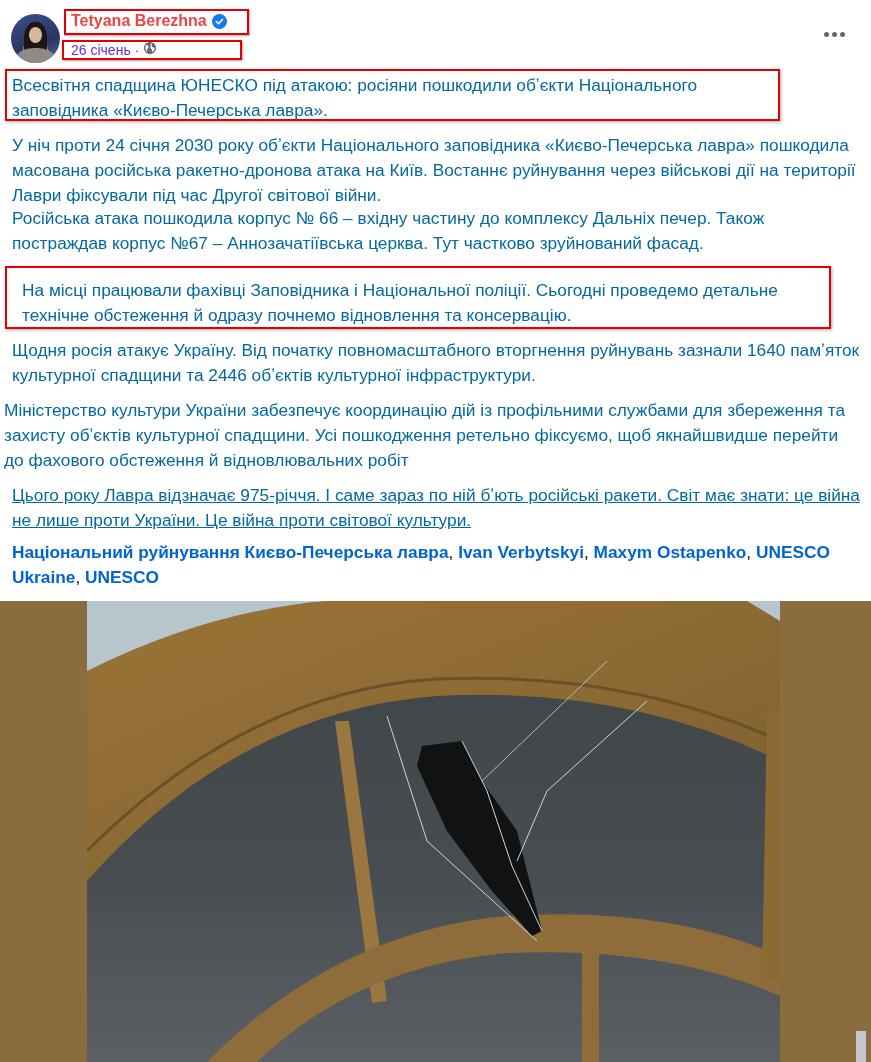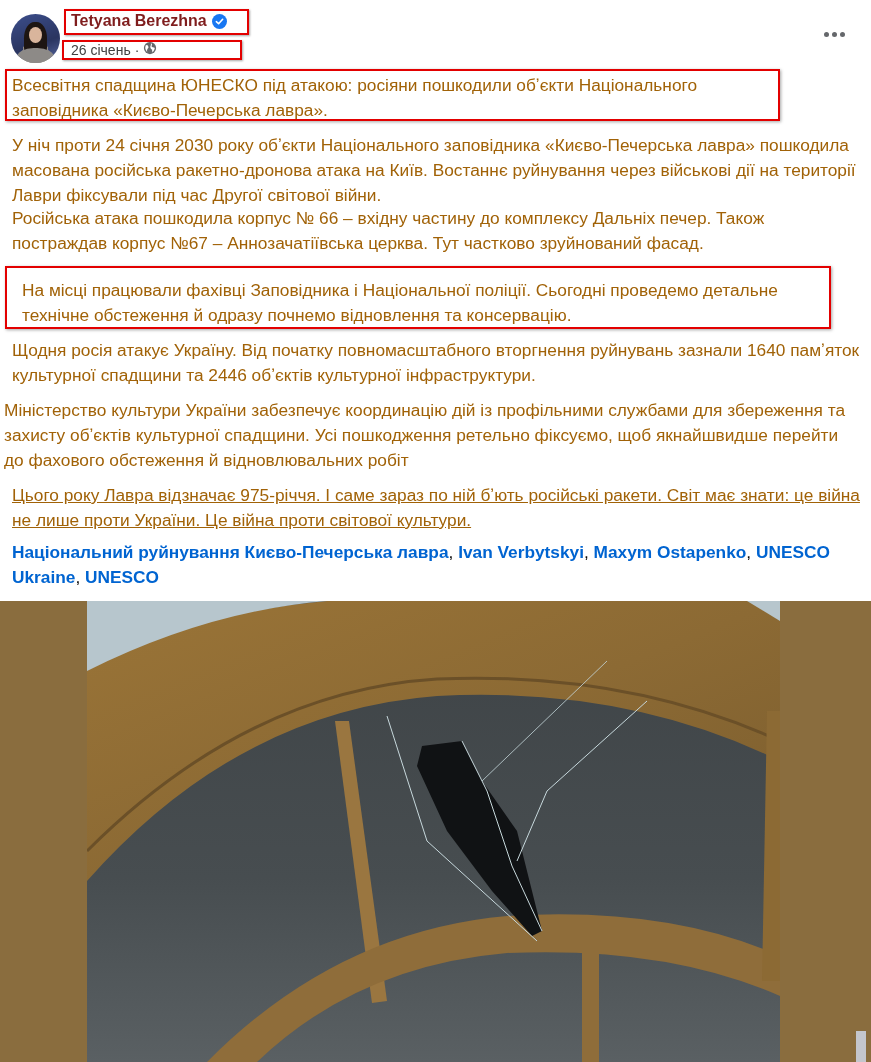--- a/index.html
+++ b/index.html
@@ -30,35 +30,35 @@
     position: absolute; left: 6px; top: 34px; width: 37px; height: 20px;
     background: #8d8a87; border-radius: 45% 45% 0 0;
   }
   .author-box {
     position: absolute; left: 64px; top: 9px; width: 185px; height: 26px;
     border: 2px solid #e30000; box-sizing: border-box;
     box-shadow: 1px 1px 2px rgba(0,0,0,0.35);
   }
   .author-name {
     position: absolute; left: 71px; top: 12px;
-    font-size: 16px; font-weight: bold; color: #7f1d1d; white-space: nowrap;
+    font-size: 16px; font-weight: bold; color: #ef4444; white-space: nowrap;
     display: flex; align-items: center; gap: 5px;
   }
   .verified {
     width: 15px; height: 15px; border-radius: 50%; background: #1877f2;
     display: inline-flex; align-items: center; justify-content: center;
   }
   .date-box {
     position: absolute; left: 62px; top: 40px; width: 180px; height: 20px;
     border: 2px solid #e30000; box-sizing: border-box;
     box-shadow: 1px 1px 2px rgba(0,0,0,0.35);
   }
   .date-line {
     position: absolute; left: 71px; top: 41px;
-    font-size: 14px; color: #404040; display: flex; align-items: center; gap: 4px;
+    font-size: 14px; color: #6d28d9; display: flex; align-items: center; gap: 4px;
   }
   .more-btn {
     position: absolute; left: 814px; top: 22px; width: 40px; height: 24px;
     display: flex; align-items: center; justify-content: center; gap: 3px; cursor: pointer;
   }
   .more-btn span { width: 5px; height: 5px; border-radius: 50%; background: #65676b; display: block; }
   .p1 { position: absolute; left: 12px; top: 73px; width: 760px; }
   .p2 { position: absolute; left: 12px; top: 133px; width: 850px; }
   .p3 { position: absolute; left: 12px; top: 206px; width: 850px; }
   .p4 { position: absolute; left: 22px; top: 278px; width: 814px; }
@@ -69,21 +69,21 @@
   .hl-box1 {
     position: absolute; left: 5px; top: 69px; width: 775px; height: 52px;
     border: 2px solid #e30000; box-sizing: border-box;
     box-shadow: 1px 1px 3px rgba(0,0,0,0.35);
   }
   .hl-box2 {
     position: absolute; left: 5px; top: 266px; width: 826px; height: 63px;
     border: 2px solid #e30000; box-sizing: border-box;
     box-shadow: 1px 1px 3px rgba(0,0,0,0.35);
   }
-  .txt { font-size: 17.3px; line-height: 25px; color: #a16207; margin: 0; }
+  .txt { font-size: 17.3px; line-height: 25px; color: #0369a1; margin: 0; }
   .tags { font-weight: bold; color: #0064d1; }
   .tags a { color: #0064d1; text-decoration: none; cursor: pointer; }
   .tags .sep { color: #050505; font-weight: normal; }
 
   .media {
     position: absolute; left: 0; top: 601px; width: 871px; height: 461px;
     background: #8a6d3e; overflow: hidden;
   }
   .photo {
     position: absolute; left: 87px; top: 0; width: 693px; height: 461px;

